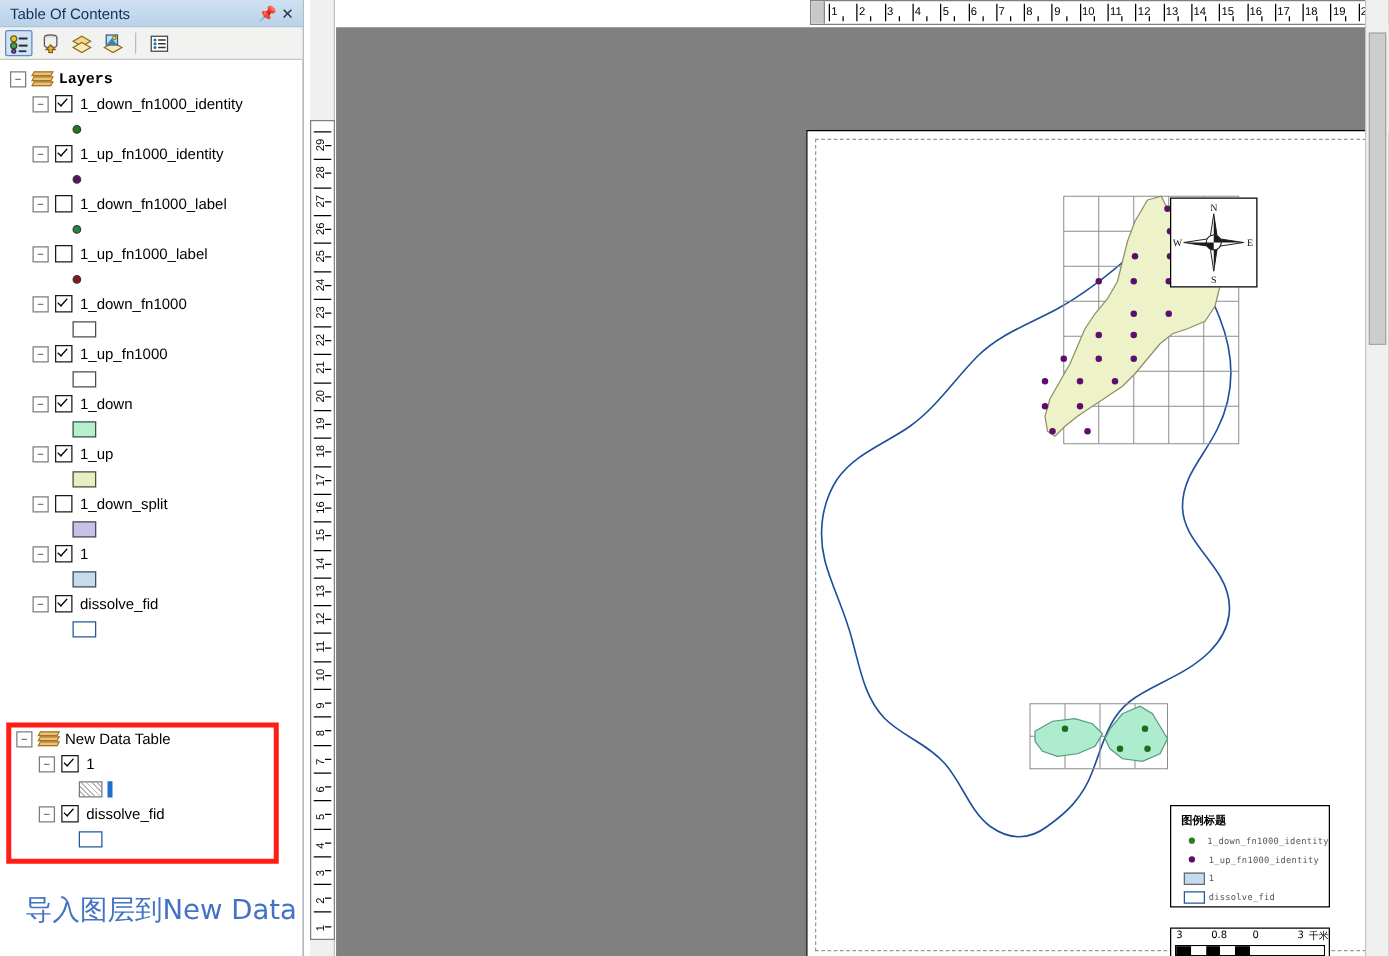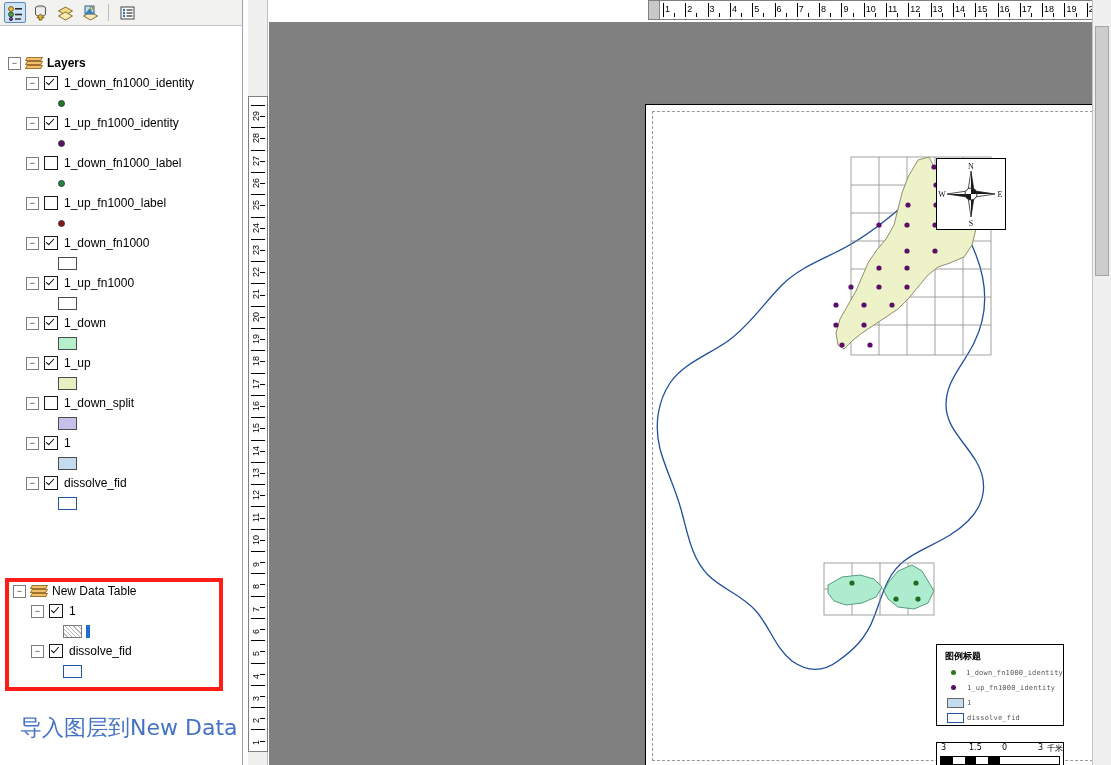--- a/index.html
+++ b/index.html
@@ -38,21 +38,21 @@
     position:relative;}
   .chk.on::after{content:"";position:absolute;left:3px;top:0px;width:3px;height:7px;
     border:solid #000;border-width:0 1.6px 1.6px 0;transform:rotate(42deg);}
   .layers-icon{width:16px;height:13px;margin-right:5px;flex:none;position:relative;}
   .layers-icon i{position:absolute;left:0;width:16px;height:4px;background:#f0c070;
     border:1px solid #a0742a;box-sizing:border-box;transform:skewX(-28deg);}
   .layers-icon i:nth-child(1){top:0;}
   .layers-icon i:nth-child(2){top:4px;}
   .layers-icon i:nth-child(3){top:8px;}
   .nlabel{font-size:12px;color:#000;}
-  .nlabel.bold{font-weight:bold;}
+  .nlabel.bold{font-weight:bold;font-family:Liberation Mono, monospace;}
   .dot{width:7px;height:7px;border-radius:50%;border:1px solid #3a3a3a;box-sizing:border-box;}
   .swatch{width:19px;height:13px;border:1px solid #4b4b4b;box-sizing:border-box;}
   .swatch.hollow{border:1px solid #2356a0;background:#fff;}
   .hatch{width:19px;height:13px;box-sizing:border-box;border:1px solid #7a7a7a;
     background:repeating-linear-gradient(45deg,#fff 0 2px,#b9b9b9 2px 3px);}
   .caret{width:4px;height:13px;background:#1f6fd0;margin-left:4px;}
   
   #ndf-box{position:absolute;left:5px;top:530px;width:218px;height:113px;
     border:4px solid #ff1d16;box-sizing:border-box;}
   #ndf-content{position:absolute;left:5px;top:530px;width:218px;height:113px;
@@ -100,20 +100,25 @@
   .sb-bar{position:absolute;left:3px;right:3px;top:13px;height:9px;border:1px solid #000;
     box-sizing:border-box;display:flex;}
   .sb-seg{height:100%;}
   svg{display:block;}
 </style>
 </head>
 <body>
 
 <div id="toc-panel">
 
+  <div id="toc-titlebar">
+    <span id="toc-title">Table Of Contents</span>
+    <span class="tb-icon">📌</span>
+    <span class="tb-icon">✕</span>
+  </div>
 
   <div id="toc-toolbar">
     <div class="tool-btn active">
       <svg width="17" height="16" viewBox="0 0 17 16">
         <circle cx="4" cy="4" r="2.4" fill="#e8c23a" stroke="#7a5f12"></circle>
         <circle cx="4" cy="9.5" r="2.4" fill="#4f9d4f" stroke="#235023"></circle>
         <circle cx="4" cy="14" r="1.6" fill="#7a4fb0" stroke="#3b2458"></circle>
         <rect x="8" y="3" width="7" height="1.6" fill="#2b2b2b"></rect>
         <rect x="8" y="8.7" width="7" height="1.6" fill="#2b2b2b"></rect>
         <rect x="8" y="13.3" width="6" height="1.4" fill="#2b2b2b"></rect>
@@ -569,21 +574,21 @@
               <span class="leg-sq" style="border: 1px solid rgb(35, 86, 160); background: rgb(255, 255, 255);"></span>
             </span>
             <span class="leg-txt">dissolve_fid</span>
           </div>
         </div>
     </div>
 
     <div class="m-frame" id="scalebar">
       <div class="sb-labels">
         <span style="left:4px">3</span>
-        <span style="left:32px">1.5</span>
+        <span style="left:32px">0.8</span>
         <span style="left:65px">0</span>
         <span style="left:101px">3</span>
         <span style="left:110px;font-family:Liberation Mono, monospace">千米</span>
       </div>
       <div class="sb-bar">
         <div class="sb-seg" style="flex:1;background:#000"></div>
         <div class="sb-seg" style="flex:1;background:#fff"></div>
         <div class="sb-seg" style="flex:1;background:#000"></div>
         <div class="sb-seg" style="flex:1;background:#fff"></div>
         <div class="sb-seg" style="flex:1;background:#000"></div>

